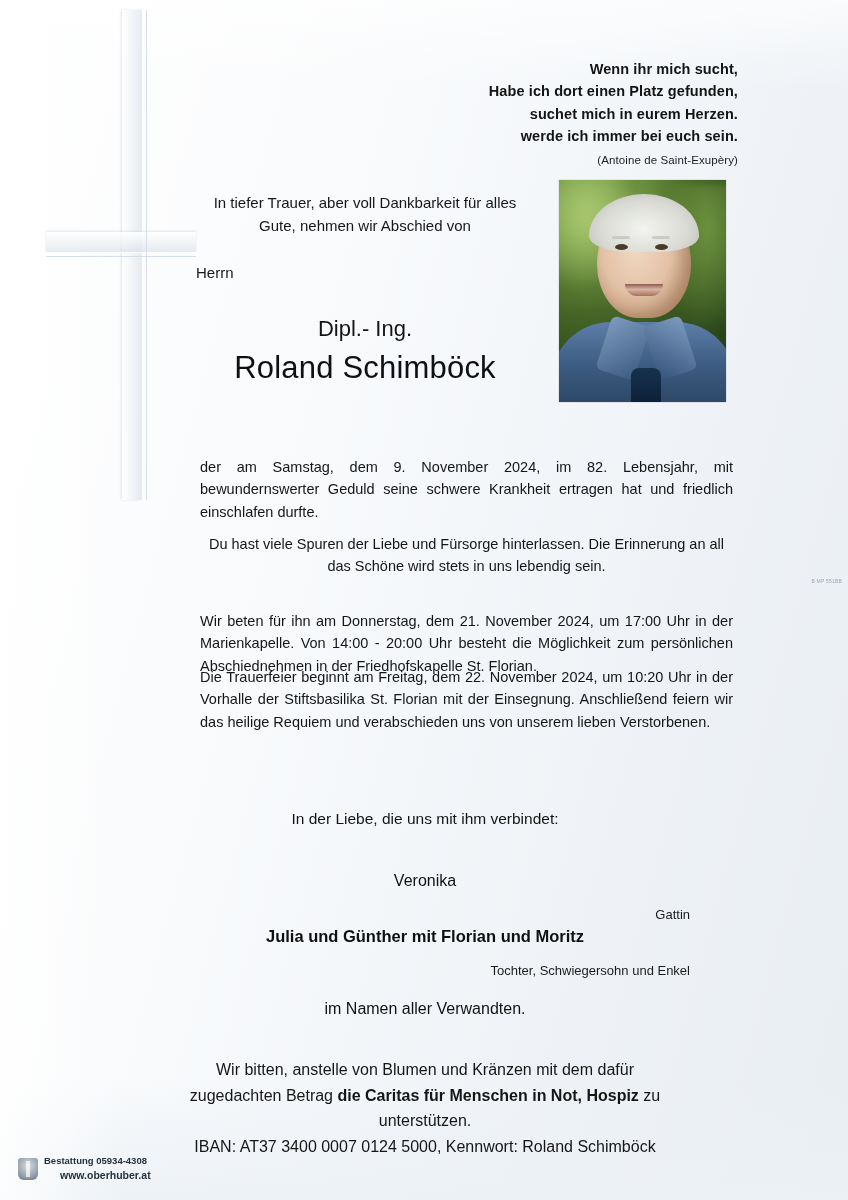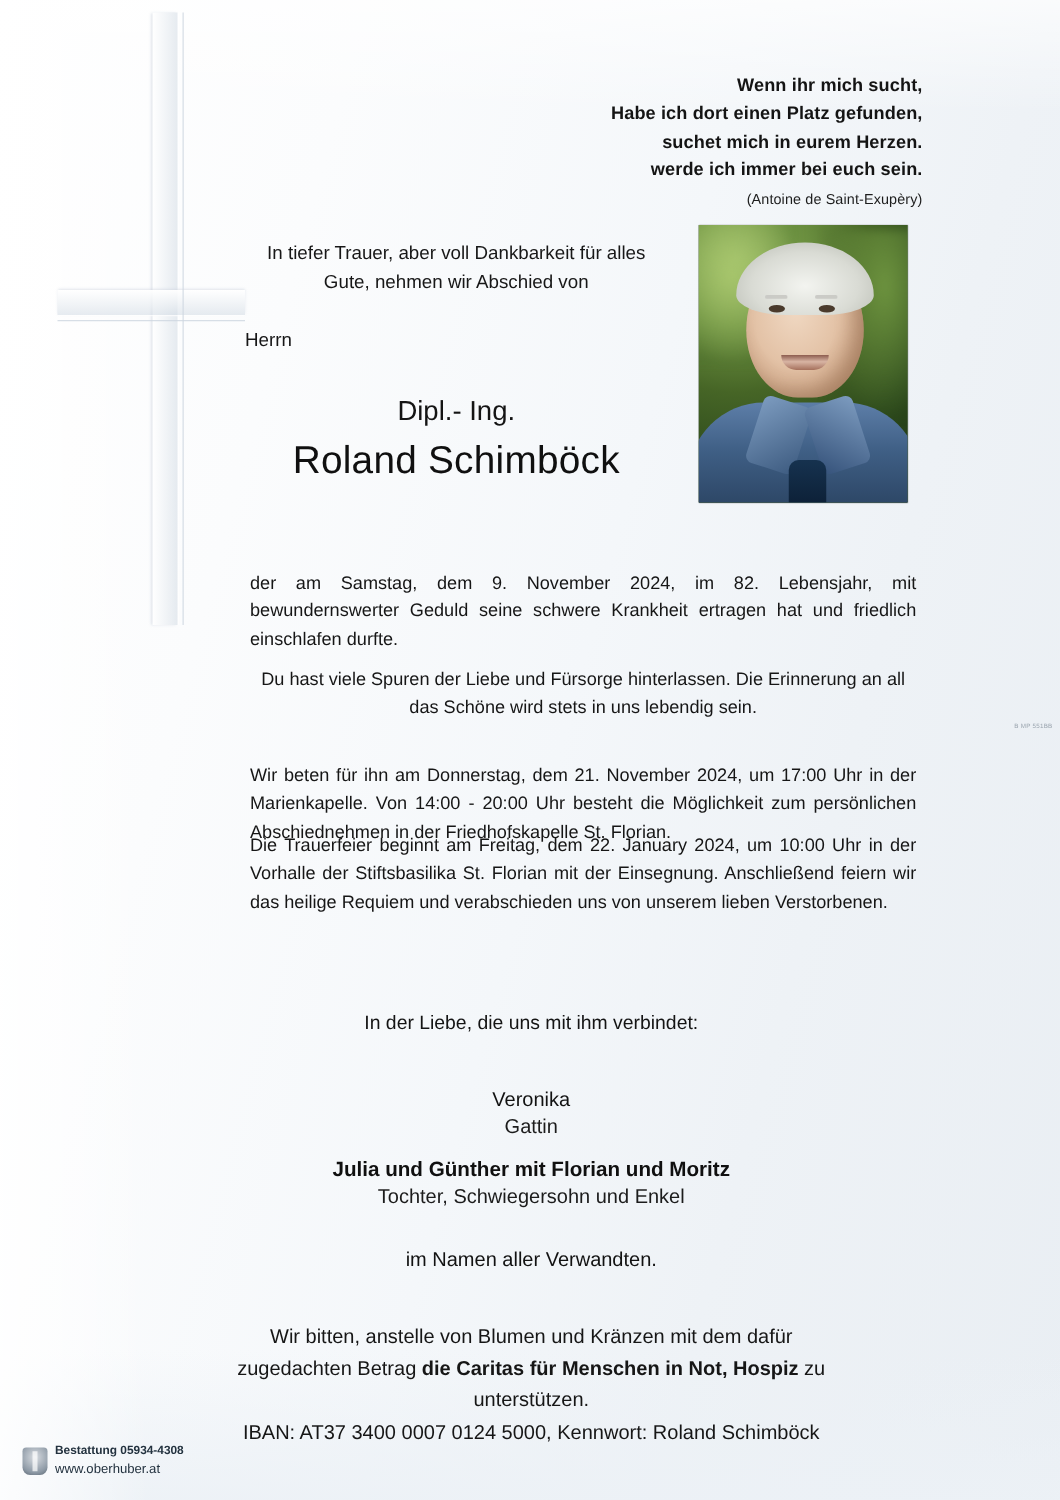--- a/index.html
+++ b/index.html
@@ -264,23 +264,24 @@
     top: 810px;
     font-size: 15.5px;
     color: #141414;
   }
   .fam1 {
     top: 872px;
     font-size: 16px;
     color: #121212;
   }
   .fam1-sub, .fam2-sub {
-    font-size: 16px;
-    margin-top: 3px;
+    font-size: 13px;
+    margin-top: 17px;
     color: #1c1c1c;
+    text-align: right;
   }
   .fam2 {
     top: 927px;
     font-size: 16.5px;
     font-weight: bold;
     color: #101010;
   }
   .fam2 .fam2-sub { font-weight: normal; }
   .namen-aller {
     top: 1000px;
@@ -319,21 +320,21 @@
     left: 8px; top: 3px;
     width: 4px; height: 16px;
     background: rgba(255,255,255,0.7);
   }
   .footer .ftext {
     font-size: 9.5px;
     line-height: 1.35;
     color: #23323f;
   }
   .footer .ftext .line1 { font-weight: bold; }
-  .footer .ftext .line2 { font-weight: normal; font-size: 10.5px; }
+  .footer .ftext .line2 { font-weight: bold; font-size: 10.5px; margin-left: 16px; }
   .corner-code {
     position: absolute;
     right: 6px;
     top: 578px;
     font-size: 5px;
     color: #9aa4ae;
     transform: rotate(0deg);
     letter-spacing: 0.2px;
   }
 </style>
@@ -378,21 +379,21 @@
       <div class="brow browL"></div>
       <div class="brow browR"></div>
       <div class="eyeL"></div>
       <div class="eyeR"></div>
       <div class="mouth"></div>
     </div>
 
     <div class="body-text p1">der am Samstag, dem 9. November 2024, im 82. Lebensjahr, mit bewundernswerter Geduld seine schwere Krankheit ertragen hat und friedlich einschlafen durfte.</div>
     <div class="body-text p2">Du hast viele Spuren der Liebe und Fürsorge hinterlassen. Die Erinnerung an all das Schöne wird stets in uns lebendig sein.</div>
     <div class="body-text p3">Wir beten für ihn am Donnerstag, dem 21. November 2024, um 17:00 Uhr in der Marienkapelle. Von 14:00 - 20:00 Uhr besteht die Möglichkeit zum persönlichen Abschiednehmen in der Friedhofskapelle St. Florian.</div>
-    <div class="body-text p4">Die Trauerfeier beginnt am Freitag, dem 22. January 2024, um 10:00 Uhr in der Vorhalle der Stiftsbasilika St. Florian mit der Einsegnung. Anschließend feiern wir das heilige Requiem und verabschieden uns von unserem lieben Verstorbenen.</div>
+    <div class="body-text p4">Die Trauerfeier beginnt am Freitag, dem 22. November 2024, um 10:20 Uhr in der Vorhalle der Stiftsbasilika St. Florian mit der Einsegnung. Anschließend feiern wir das heilige Requiem und verabschieden uns von unserem lieben Verstorbenen.</div>
 
     <div class="closing in-der-liebe">In der Liebe, die uns mit ihm verbindet:</div>
 
     <div class="closing fam1">
       <div>Veronika</div>
       <div class="fam1-sub">Gattin</div>
     </div>
 
     <div class="closing fam2">
       <div>Julia und Günther mit Florian und Moritz</div>

